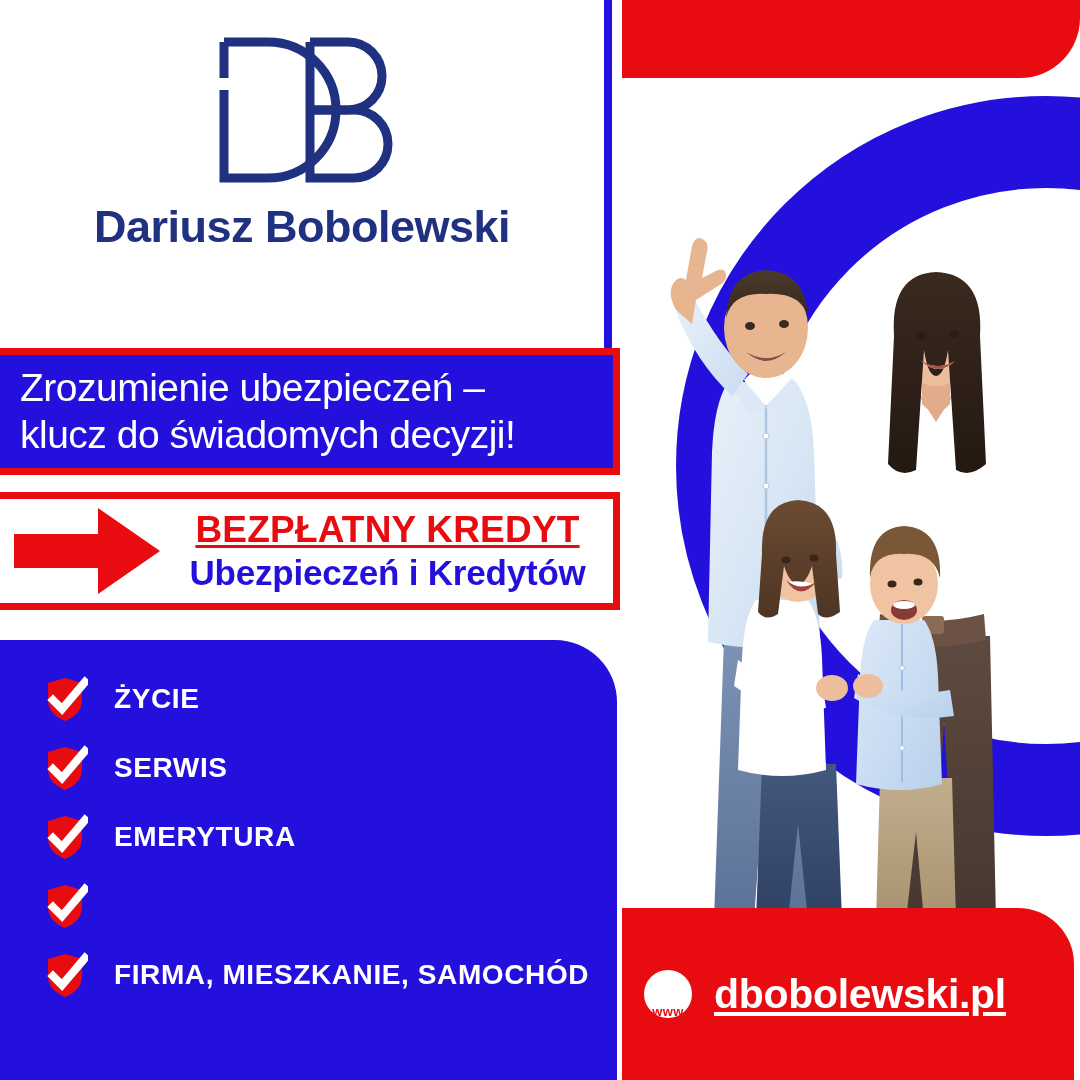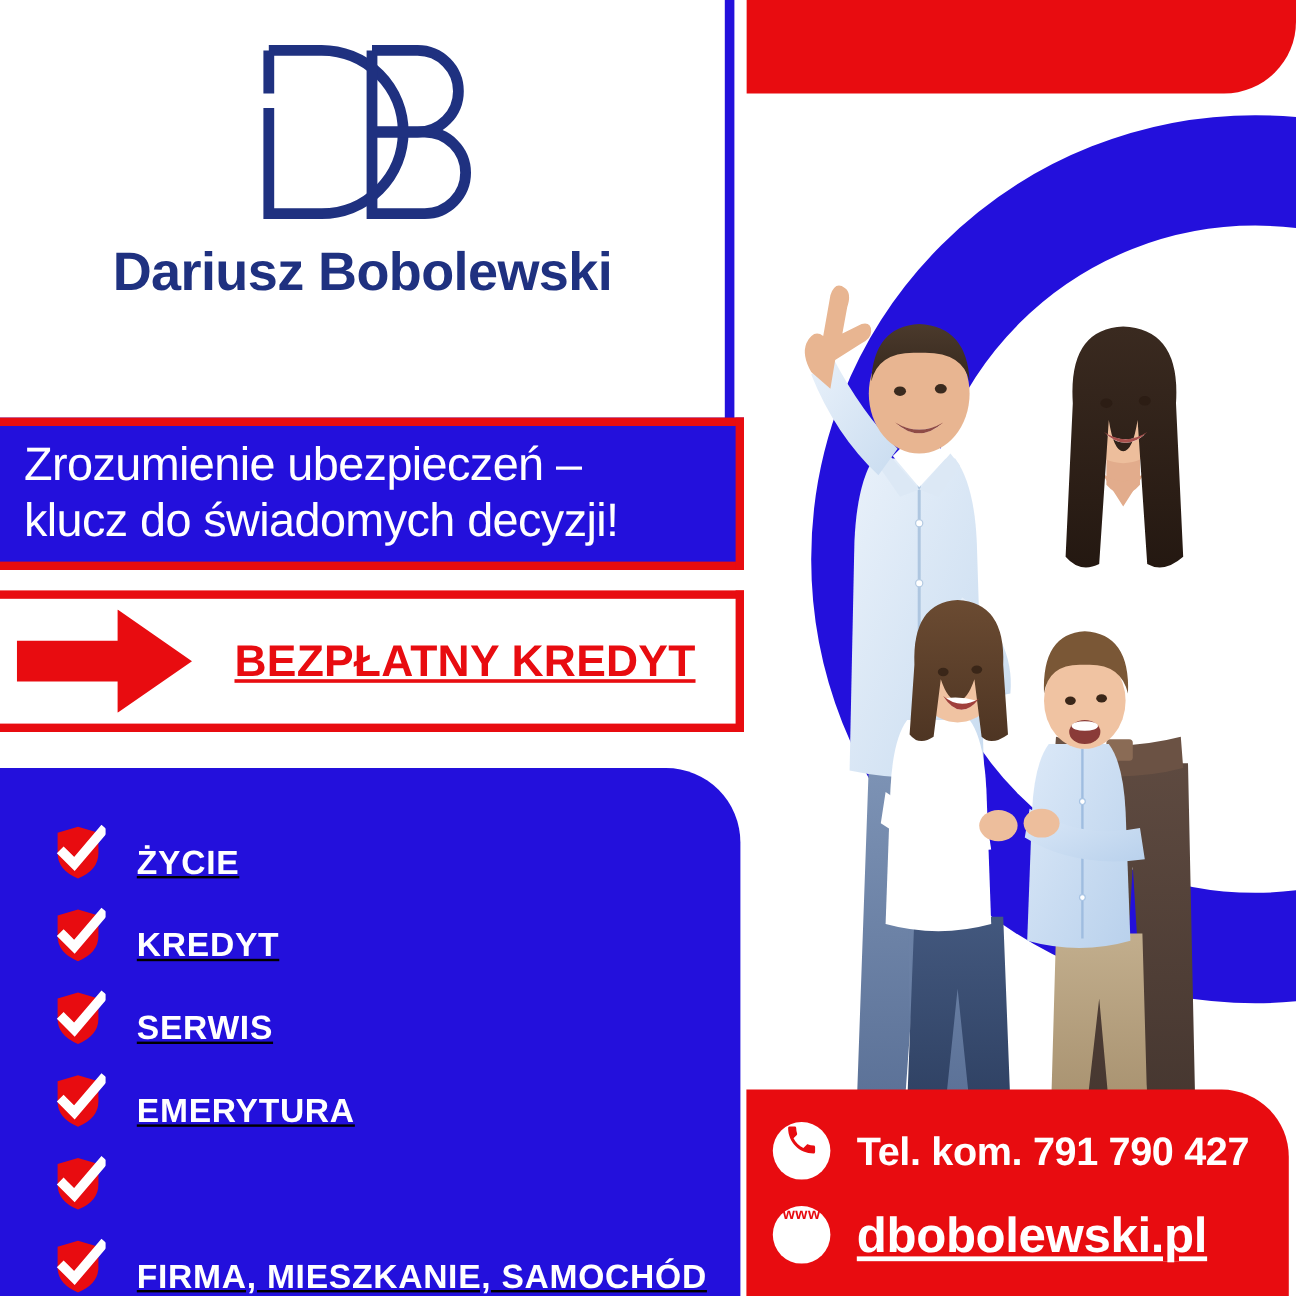--- a/index.html
+++ b/index.html
@@ -169,24 +169,23 @@
     top: 640px;
     width: 617px;
     height: 440px;
     background: var(--blue);
     border-top-right-radius: 62px;
     padding-top: 24px;
     box-sizing: border-box;
   }
   .check-item {
     display: flex;
-    align-items: flex-end;
+    align-items: center;
     height: 69px;
     padding-left: 42px;
-    text-decoration: underline;
   }
   .check-icon {
     flex: 0 0 auto;
     width: 46px;
     height: 46px;
     margin-right: 26px;
   }
   .check-label {
     color: #ffffff;
     font-size: 28px;
@@ -225,21 +224,21 @@
     align-items: center;
     height: 70px;
   }
   .contact-badge {
     flex: 0 0 auto;
     width: 48px;
     height: 48px;
     border-radius: 50%;
     background: #ffffff;
     display: flex;
-    align-items: flex-start;
+    align-items: flex-end;
     justify-content: center;
     margin-right: 22px;
   }
   .contact-badge svg { display: block; }
   .badge-www-text {
     color: var(--red);
     font-size: 13px;
     font-weight: bold;
     letter-spacing: 0.4px;
     line-height: 1;
@@ -403,40 +402,34 @@
     <div class="headline-line">Zrozumienie ubezpieczeń –</div>
     <div class="headline-line">klucz do świadomych decyzji!</div>
   </div>
 
   <div class="service-banner">
     <svg class="service-arrow" width="146" height="86" viewBox="0 0 146 86">
       <path d="M0 26 H84 V0 L146 43 L84 86 V60 H0 Z" fill="#E80C10"></path>
     </svg>
     <div class="service-text">
       <div class="service-title">BEZPŁATNY KREDYT</div>
+      <div class="service-sub">Ubezpieczeń i Kredytów</div>
     </div>
   </div>
 
   <div class="checklist-panel">
 
     <div class="check-item">
       <svg class="check-icon" viewBox="0 0 46 46">
         <path d="M6 7 L23 2 L40 7 V24 Q40 38 23 45 Q6 38 6 24 Z" fill="#E80C10"></path>
         <path d="M11 24 L20 33 L43 6" stroke="#FFFFFF" stroke-width="8" fill="none" stroke-linecap="square"></path>
       </svg>
       <span class="check-label">ŻYCIE</span>
     </div>
 
-    <div class="check-item">
-      <svg class="check-icon" viewBox="0 0 46 46">
-        <path d="M6 7 L23 2 L40 7 V24 Q40 38 23 45 Q6 38 6 24 Z" fill="#E80C10"></path>
-        <path d="M11 24 L20 33 L43 6" stroke="#FFFFFF" stroke-width="8" fill="none" stroke-linecap="square"></path>
-      </svg>
-      <span class="check-label">KREDYT</span>
-    </div>
 
     <div class="check-item">
       <svg class="check-icon" viewBox="0 0 46 46">
         <path d="M6 7 L23 2 L40 7 V24 Q40 38 23 45 Q6 38 6 24 Z" fill="#E80C10"></path>
         <path d="M11 24 L20 33 L43 6" stroke="#FFFFFF" stroke-width="8" fill="none" stroke-linecap="square"></path>
       </svg>
       <span class="check-label">SERWIS</span>
     </div>
 
     <div class="check-item">
@@ -459,28 +452,20 @@
         <path d="M6 7 L23 2 L40 7 V24 Q40 38 23 45 Q6 38 6 24 Z" fill="#E80C10"></path>
         <path d="M11 24 L20 33 L43 6" stroke="#FFFFFF" stroke-width="8" fill="none" stroke-linecap="square"></path>
       </svg>
       <span class="check-label">FIRMA, MIESZKANIE, SAMOCHÓD</span>
     </div>
 
   </div>
 
   <div class="contact-footer">
 
-    <div class="contact-row">
-      <span class="contact-badge">
-        <svg width="30" height="30" viewBox="0 0 24 24">
-          <path d="M6.6 10.8c1.4 2.8 3.8 5.2 6.6 6.6l2.2-2.2c.3-.3.7-.4 1-.2 1.1.4 2.3.6 3.6.6.6 0 1 .4 1 1V20c0 .6-.4 1-1 1C10.6 21 3 13.4 3 4c0-.6.4-1 1-1h3.4c.6 0 1 .4 1 1 0 1.2.2 2.4.6 3.6.1.4 0 .7-.2 1l-2.2 2.2z" fill="#E80C10"></path>
-        </svg>
-      </span>
-      <span class="contact-text">Tel. kom. 791 790 427</span>
-    </div>
 
     <div class="contact-row">
       <span class="contact-badge">
         <span class="badge-www-text">www</span>
       </span>
       <span class="contact-text is-link">dbobolewski.pl</span>
     </div>
 
   </div>
 

